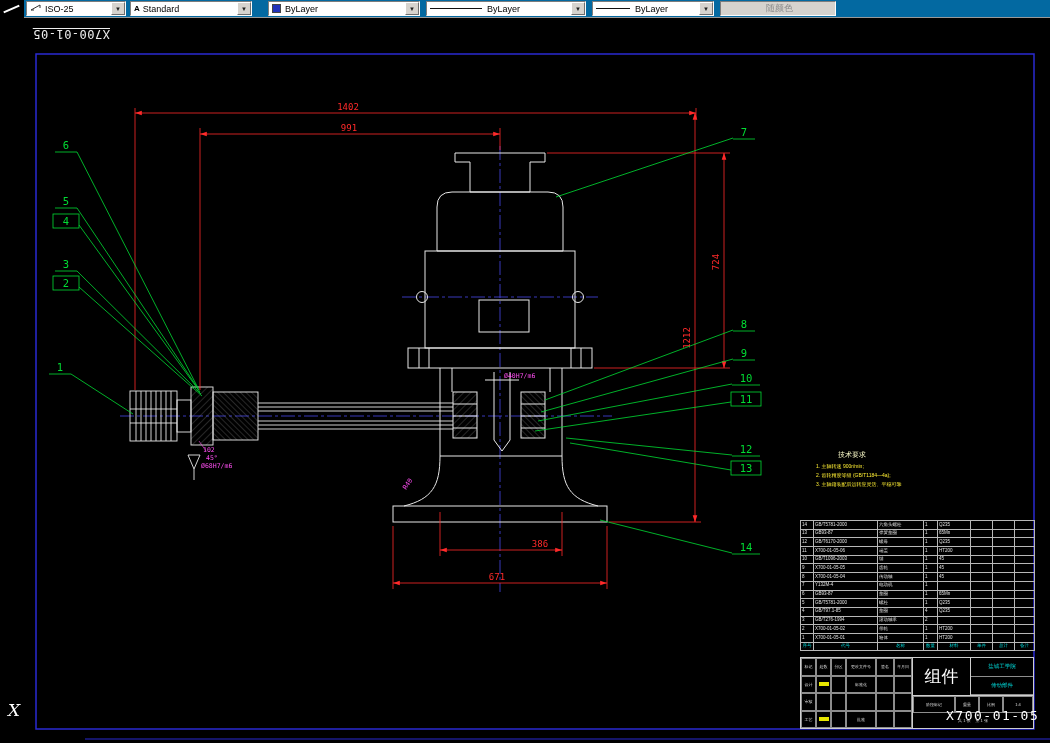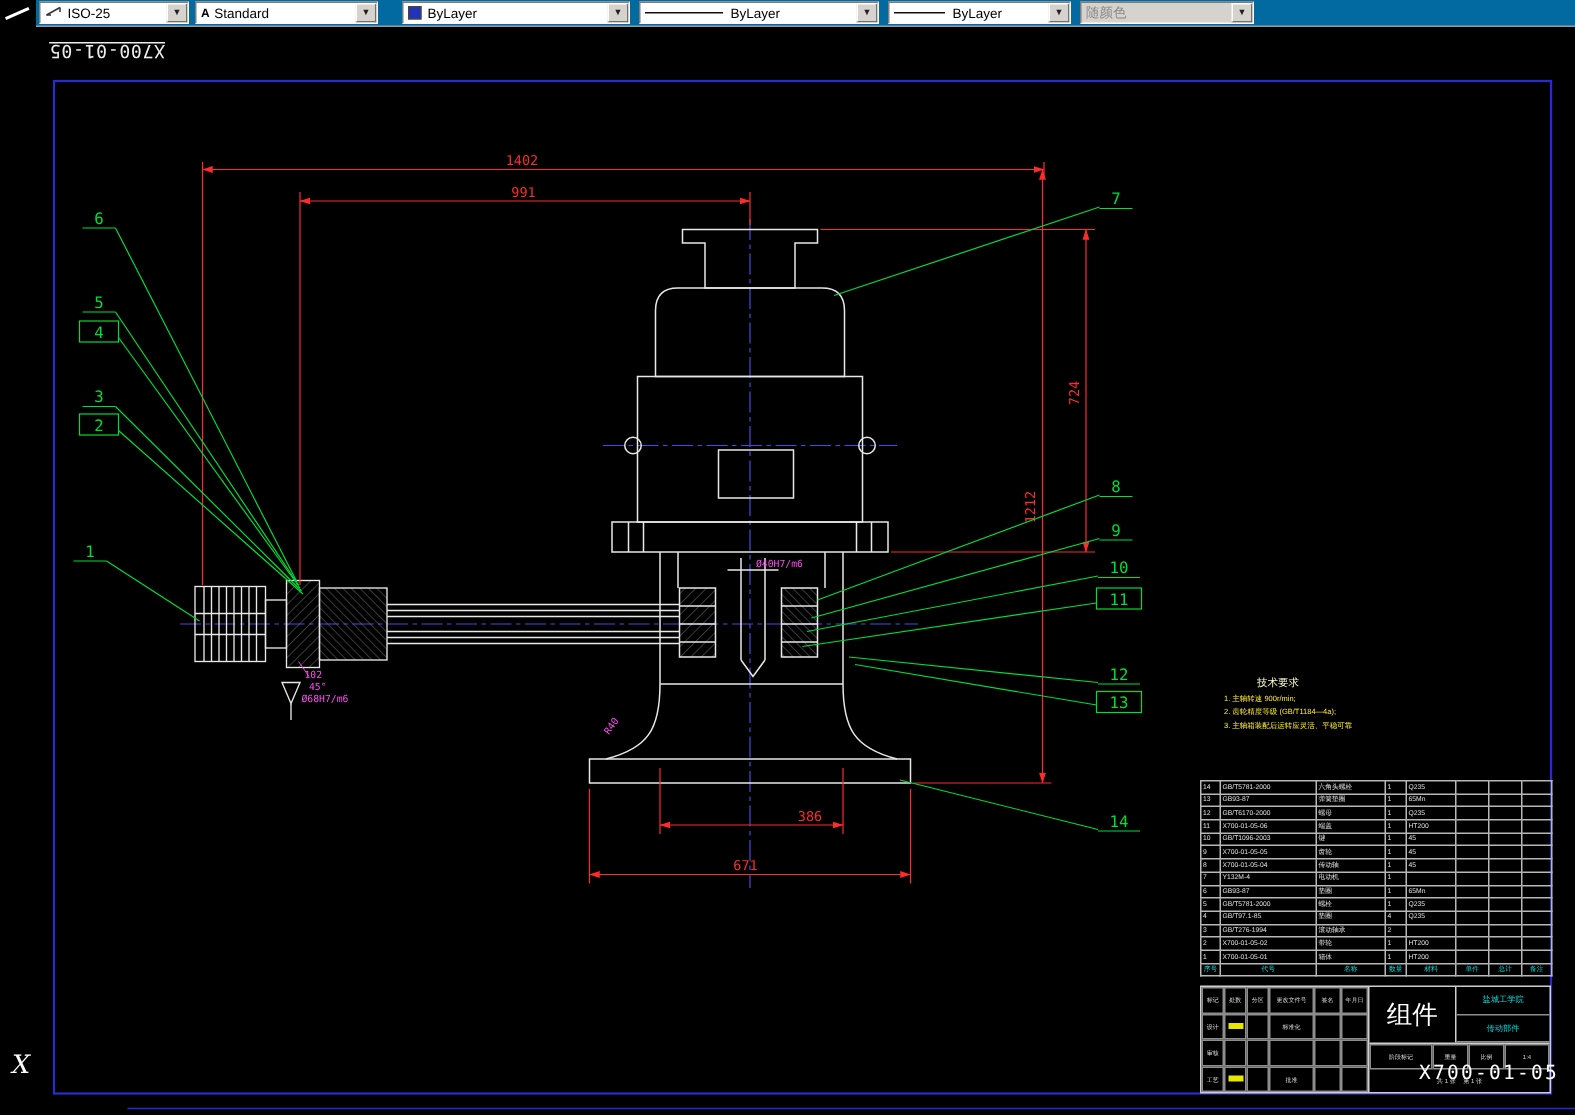--- a/index.html
+++ b/index.html
@@ -134,21 +134,21 @@
     <span class="lbl">ByLayer</span>
     <span class="arrow"></span>
   </div>
 
   <div class="combo" style="width:122px; margin-left:6px;">
     <span class="lwsample"></span>
     <span class="lbl">ByLayer</span>
     <span class="arrow"></span>
   </div>
 
-  <div class="combo disabled" style="width:116px; margin-left:6px;">
+  <div class="combo disabled" style="width:116px; margin-left:6px;flex-direction:column;">
     <span class="lbl">随颜色</span>
     <span class="arrow"></span>
   </div>
 </div>
 
 <svg class="canvas" width="1050" height="743" viewBox="0 0 1050 743">
   <defs>
     <marker id="ar" viewBox="0 0 10 10" refX="9.5" refY="5" markerWidth="9" markerHeight="9" orient="auto-start-reverse">
       <path d="M0,1.8 L10,5 L0,8.2 Z" fill="#ff2a2a"></path>
     </marker>

